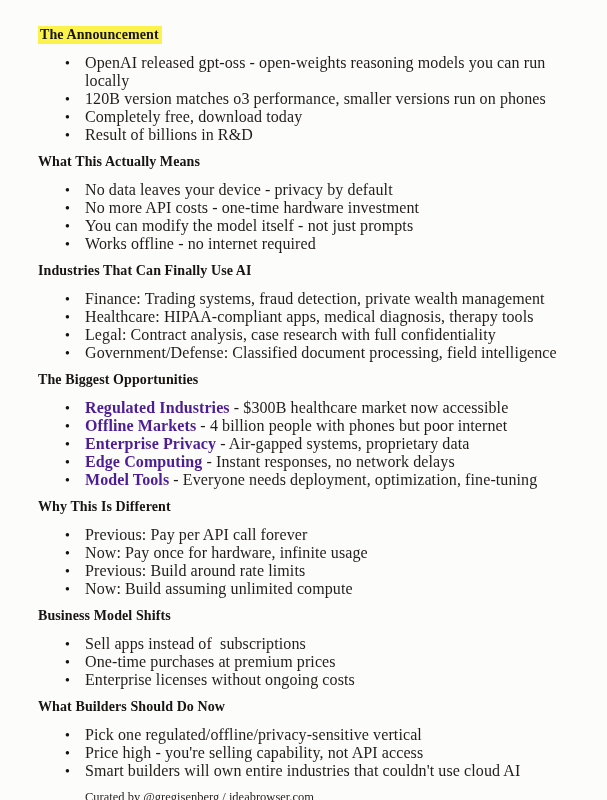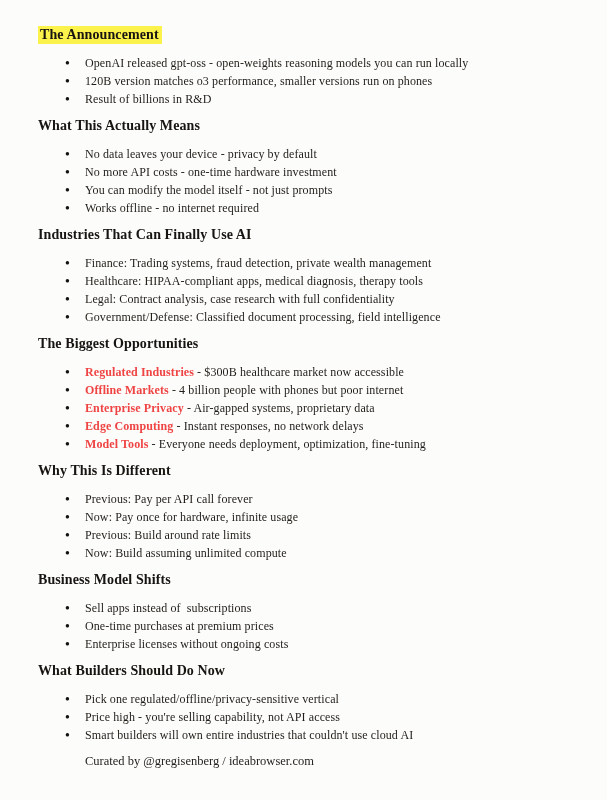--- a/index.html
+++ b/index.html
@@ -28,54 +28,55 @@
     background: #fbf24b;
     padding: 1px 3px 2px 2px;
   }
   ul.bullets {
     list-style: none;
     margin: 0 0 8px 0;
     padding: 0 0 0 47px;
   }
   ul.bullets li {
     position: relative;
-    font-size: 12px;
+    font-size: 16px;
     line-height: 18px;
     white-space: pre-wrap;
     letter-spacing: 0.1px;
   }
   ul.bullets li::before {
     content: "●";
     position: absolute;
     left: -20px;
     top: 0;
     font-size: 8px;
     line-height: 18px;
     color: #141210;
   }
   ul.bullets li strong {
     font-weight: bold;
-    color: #ef4444;
+    color: #4c1d95;
   }
   footer p {
     margin: 6px 0 0 47px;
     font-size: 12.5px;
     line-height: 18px;
     color: #262320;
   }
 </style>
 </head>
 <body>
 
 <main id="doc">
     <section>
       <h2><span class="hl">The Announcement</span></h2>
       <ul class="bullets">
         <li><span>OpenAI released gpt-oss - open-weights reasoning models you can run locally</span></li>
         <li><span>120B version matches o3 performance, smaller versions run on phones</span></li>
+        <li><span>Completely free, download today</span></li>
         <li><span>Result of billions in R&amp;D</span></li>
       </ul>
     </section>
     <section>
       <h2><span>What This Actually Means</span></h2>
       <ul class="bullets">
         <li><span>No data leaves your device - privacy by default</span></li>
         <li><span>No more API costs - one-time hardware investment</span></li>
         <li><span>You can modify the model itself - not just prompts</span></li>
         <li><span>Works offline - no internet required</span></li>

